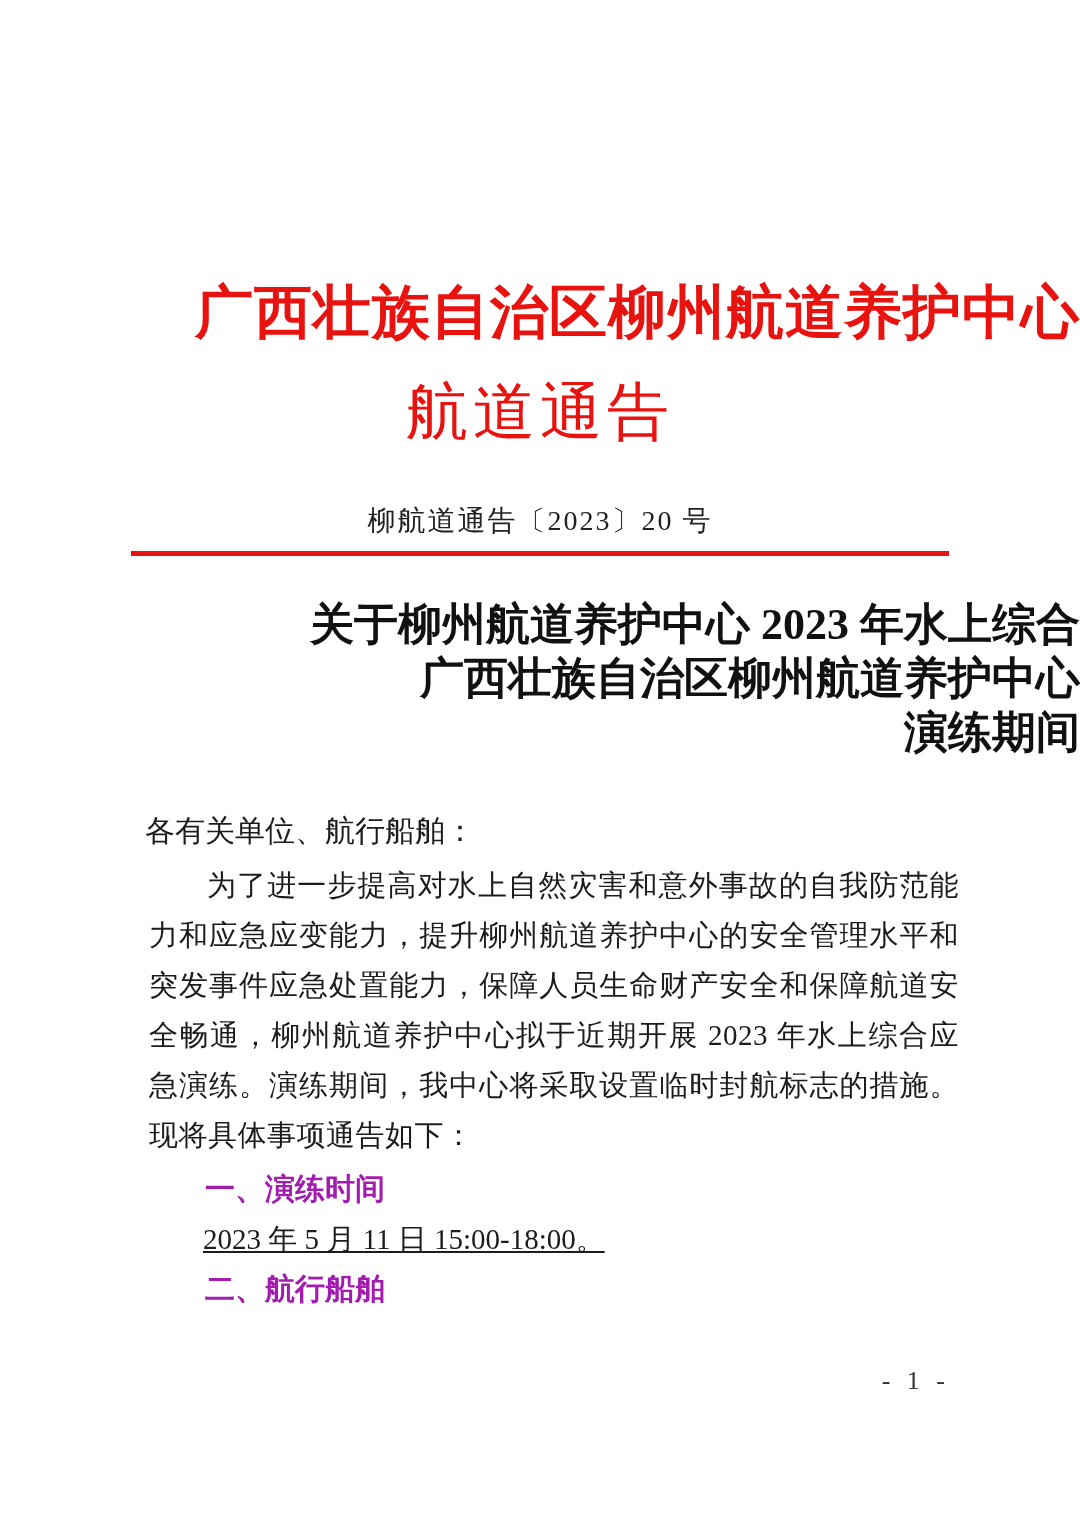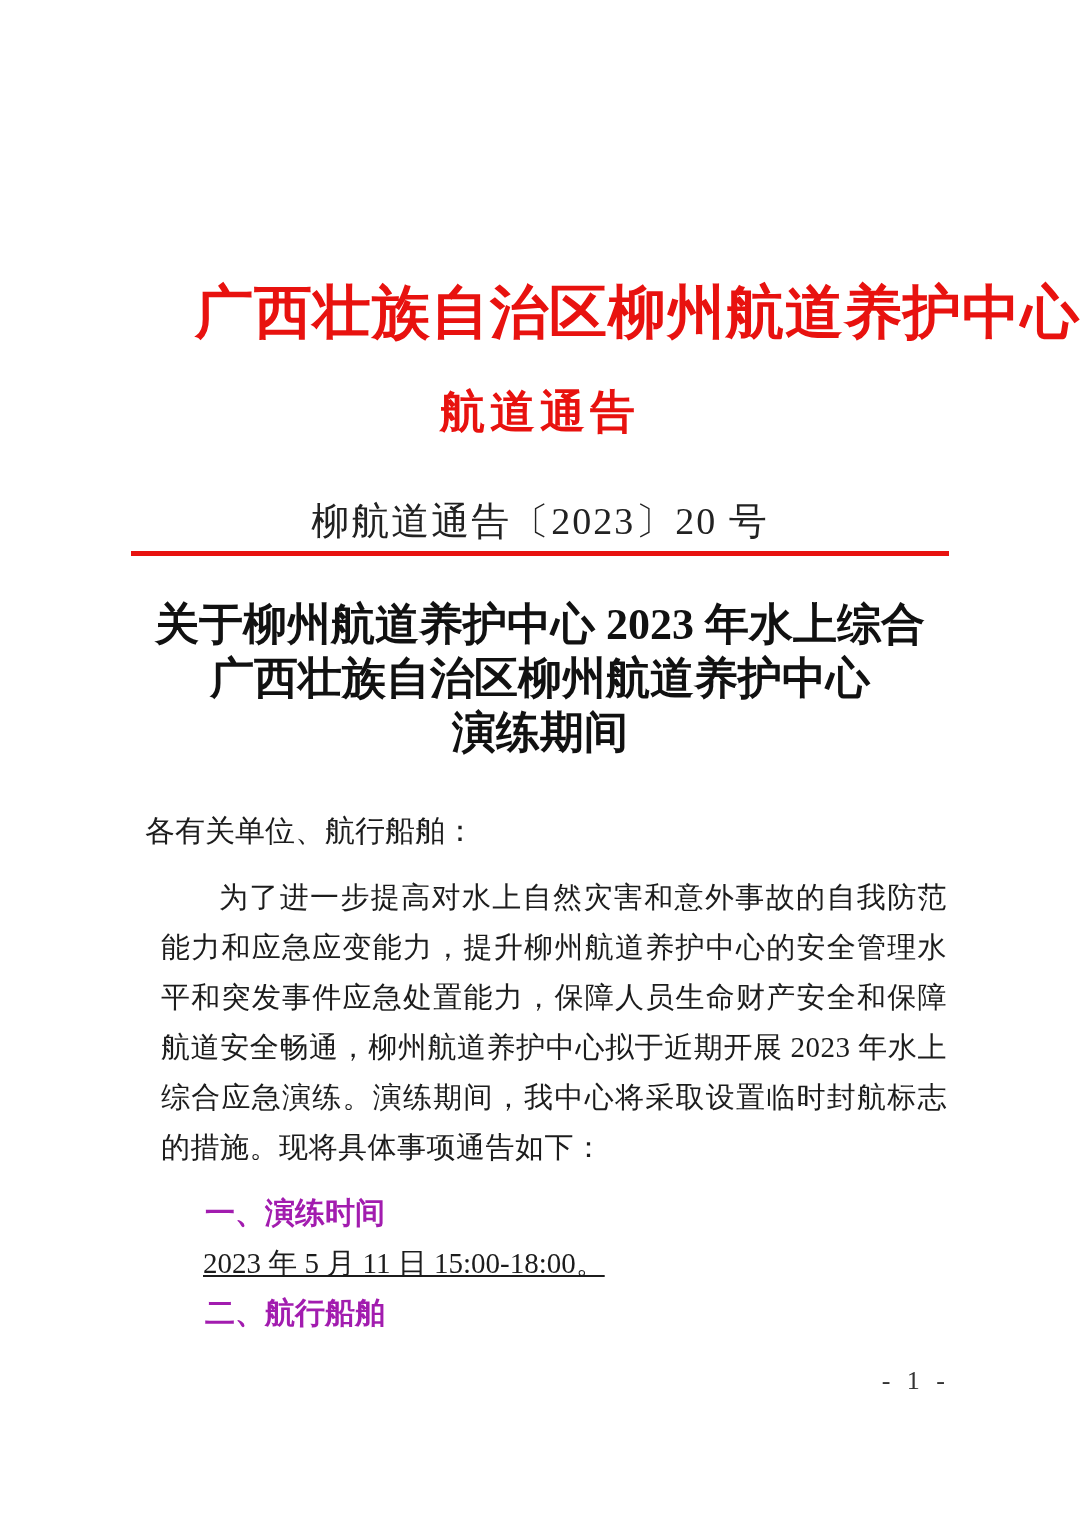--- a/index.html
+++ b/index.html
@@ -21,62 +21,62 @@
   .org-title {
     font-size: 58px;
     line-height: 74px;
     font-weight: bold;
     color: var(--red);
     letter-spacing: 1px;
     white-space: nowrap;
     text-align: right;
   }
   .doc-type {
-    font-size: 45px;
+    font-size: 62px;
     line-height: 64px;
-    font-weight: bold;
+    font-weight: normal;
     color: var(--red);
     letter-spacing: 5px;
     margin-top: 30px;
     white-space: nowrap;
   }
   .doc-number {
     text-align: center;
-    font-size: 38px;
+    font-size: 28px;
     line-height: 34px;
     margin-top: 60px;
     letter-spacing: 2px;
     color: #222;
   }
   .red-rule {
     width: 818px;
     height: 5px;
     background: var(--red);
     margin: 13px auto 0 auto;
   }
   .subject {
-    text-align: center;
+    text-align: right;
     font-weight: bold;
     font-size: 44px;
     line-height: 54px;
     margin-top: 42px;
     color: #111;
   }
   .doc-body {
     margin: 46px 117px 0 145px;
   }
   .salutation {
     font-size: 30px;
     line-height: 50px;
     margin: 0;
   }
   .para {
     font-size: 29px;
     line-height: 50px;
-    margin: 16px;
+    margin: 4px;
     text-align: justify;
     text-justify: inter-character;
     text-indent: 2em;
     letter-spacing: 0.5px;
   }
   .section-heading {
     font-family: "Liberation Sans", "DejaVu Sans", sans-serif;
     font-weight: bold;
     font-size: 30px;
     line-height: 50px;

